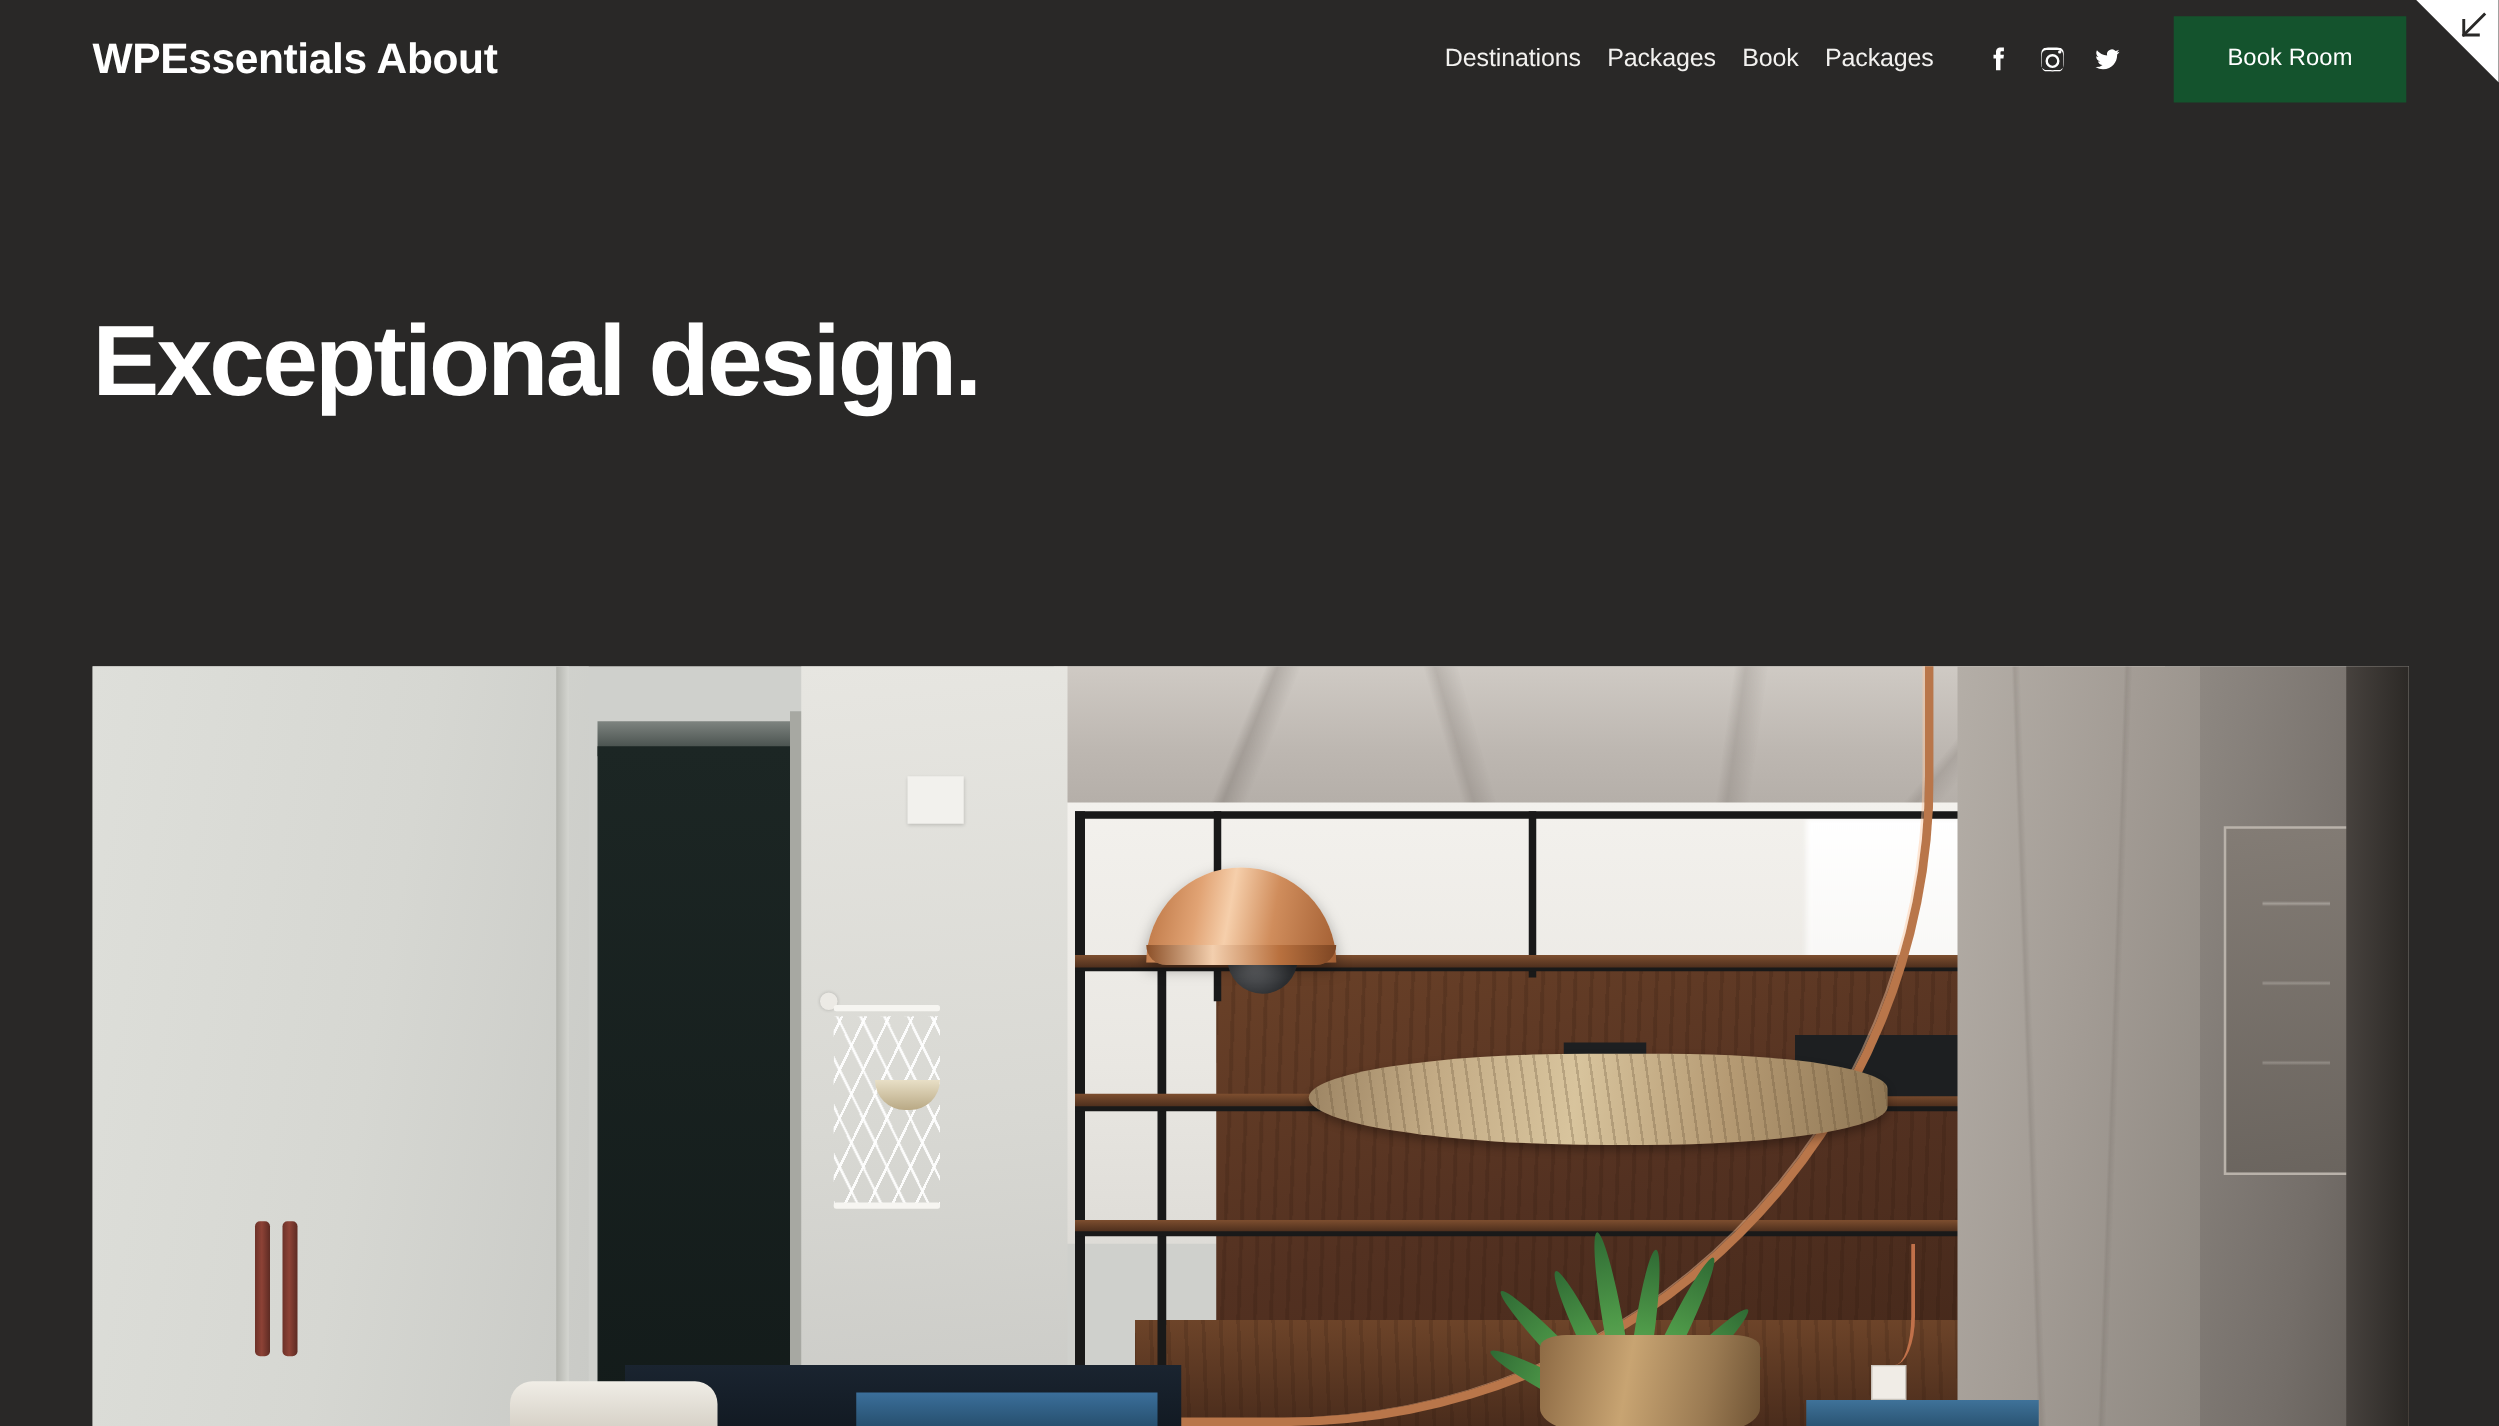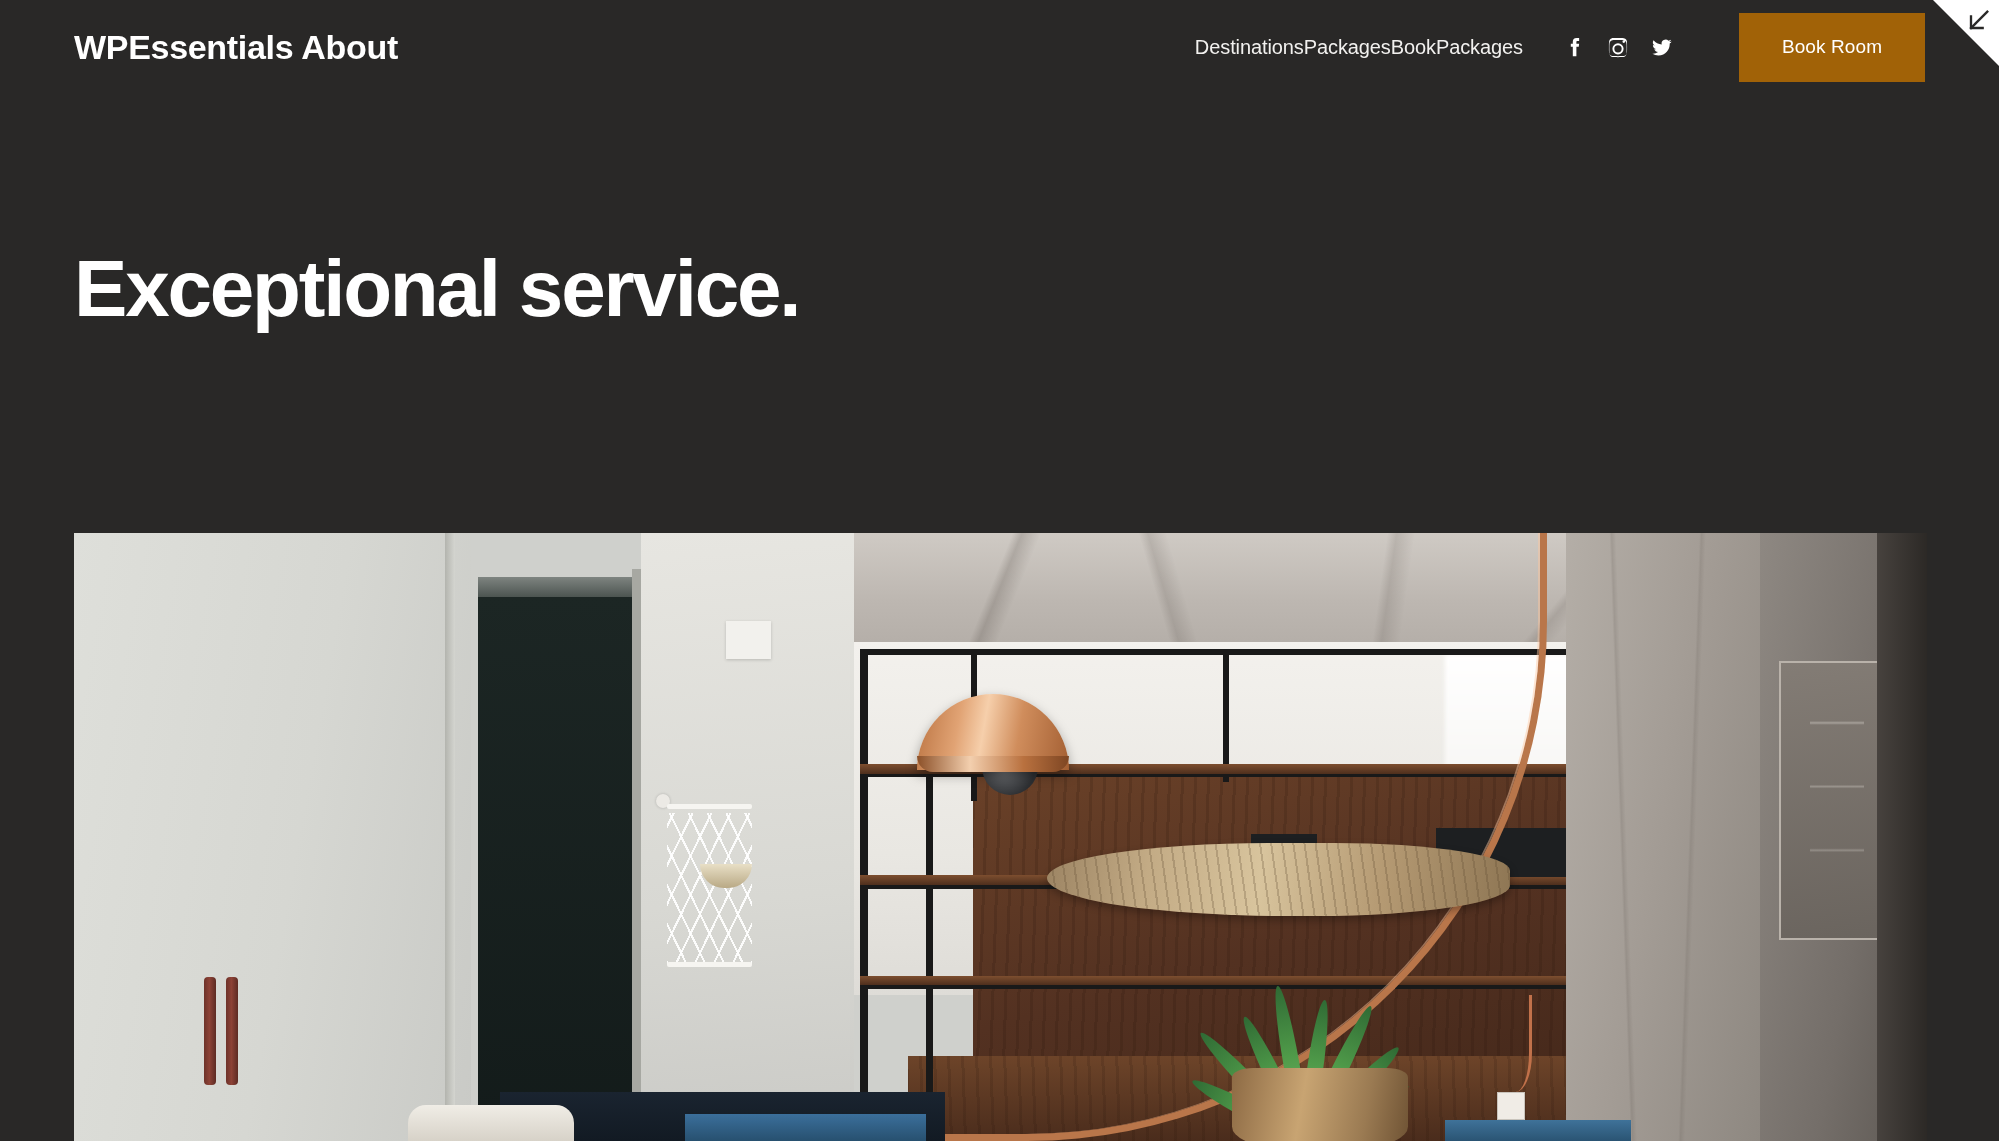--- a/index.html
+++ b/index.html
@@ -21,36 +21,36 @@
   }
   .site-title {
     font-size:34px; font-weight:700; color:#ffffff;
     letter-spacing:-0.3px; white-space:nowrap;
     line-height:1; margin-top:-88px;
   }
   .header-right {
     margin-left:auto; display:flex; align-items:center;
     margin-top:-88px;
   }
-  .nav-menu { display:flex; align-items:center; }
+  .nav-menu { display:flex; align-items:center; gap:21px; }
   .nav-link {
     font-size:20px; color:#f2f1ef; text-decoration:none;
     white-space:nowrap; letter-spacing:-0.1px;
   }
   .social-list { display:flex; align-items:center; gap:22px; margin-left:40px; }
   .social-icon {
     width:22px; height:22px; display:flex;
     align-items:center; justify-content:center;
     color:#ffffff;
   }
   .social-icon svg { width:22px; height:22px; fill:#ffffff; display:block; }
   .book-btn {
-    margin-left:66px;
+    margin-left:42px;
     width:186px; height:69px;
-    background:#a16207;
+    background:#14532d;
     border:none; cursor:pointer;
     display:flex; align-items:center; justify-content:center;
     font-family:"Liberation Sans", sans-serif;
     font-size:19px; color:#ffffff; letter-spacing:0.1px;
   }
 
   
   .corner-fold {
     position:absolute; top:0; right:0;
     width:0; height:0;
@@ -302,21 +302,21 @@
   <div class="corner-fold"></div>
   <div class="corner-arrow">
     <svg viewBox="0 0 24 24" fill="none" stroke="#292827" stroke-width="2" stroke-linecap="square" stroke-linejoin="miter">
       <line x1="20" y1="4" x2="6" y2="18"></line>
       <polyline points="16,18 6,18 6,8"></polyline>
     </svg>
   </div>
 
   <section class="hero">
     <h1 class="hero-title">
-      <span class="line">Exceptional service.</span>
+      <span class="line">Exceptional design.</span>
     </h1>
   </section>
 
   <figure class="hero-figure">
     <div class="photo">
 
       <div class="p-ceiling"></div>
       <div class="p-bright"></div>
       <div class="p-window-glow"></div>
       <div class="p-walnut"></div>

